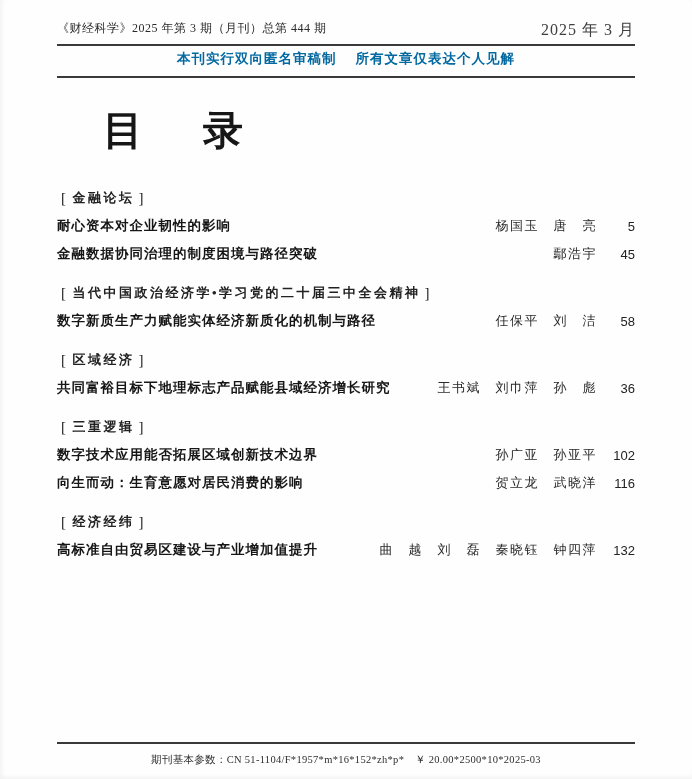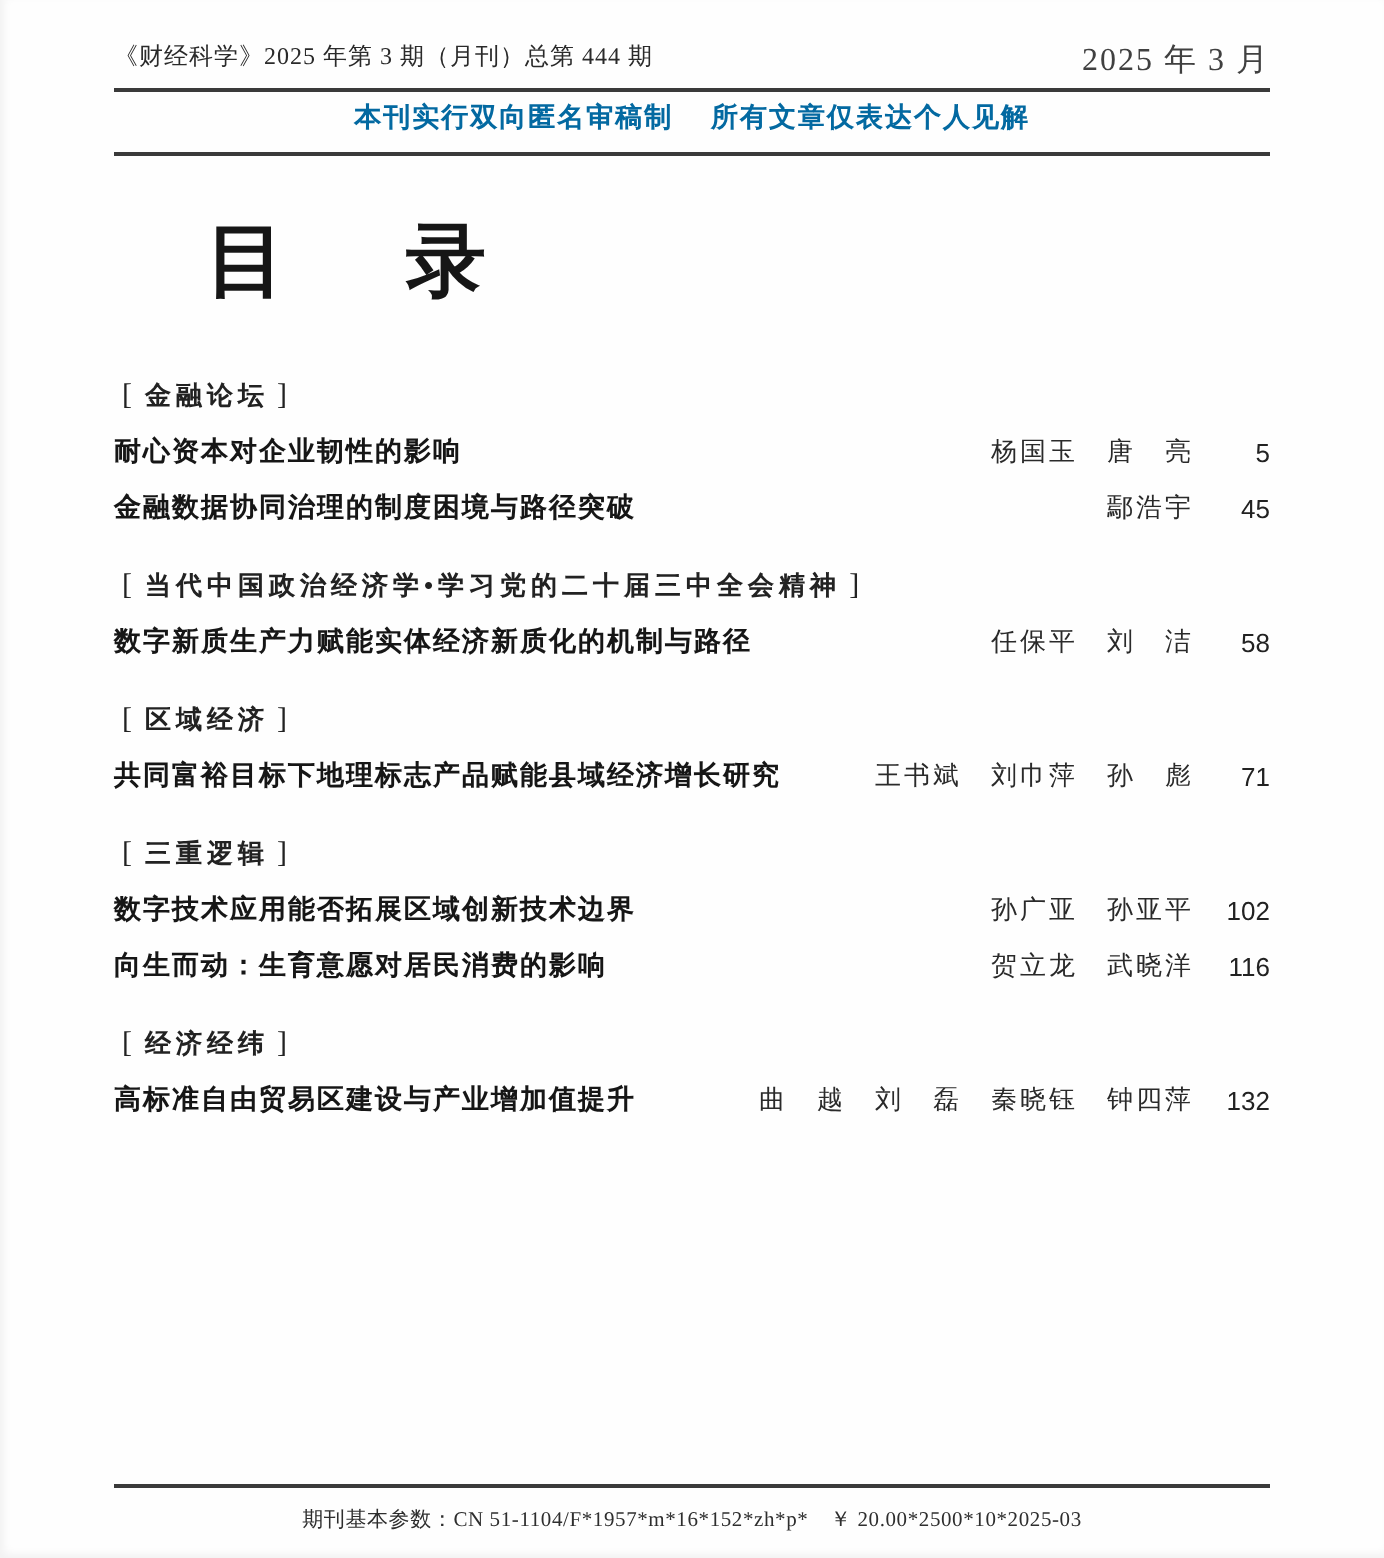--- a/index.html
+++ b/index.html
@@ -182,21 +182,21 @@
   <div class="section">
     <div class="section-header">
       <span class="bracket">[</span>
       <span>区域经济</span>
       <span class="bracket">]</span>
     </div>
     <div class="article-line">
       <span class="article-title">共同富裕目标下地理标志产品赋能县域经济增长研究</span>
       <span class="spacer"></span>
       <span class="authors">王书斌　刘巾萍　孙　彪</span>
-      <span class="page-num">71</span>
+      <span class="page-num">36</span>
     </div>
   </div>
 
   <div class="section">
     <div class="section-header">
       <span class="bracket">[</span>
       <span>三重逻辑</span>
       <span class="bracket">]</span>
     </div>
     <div class="article-line">

